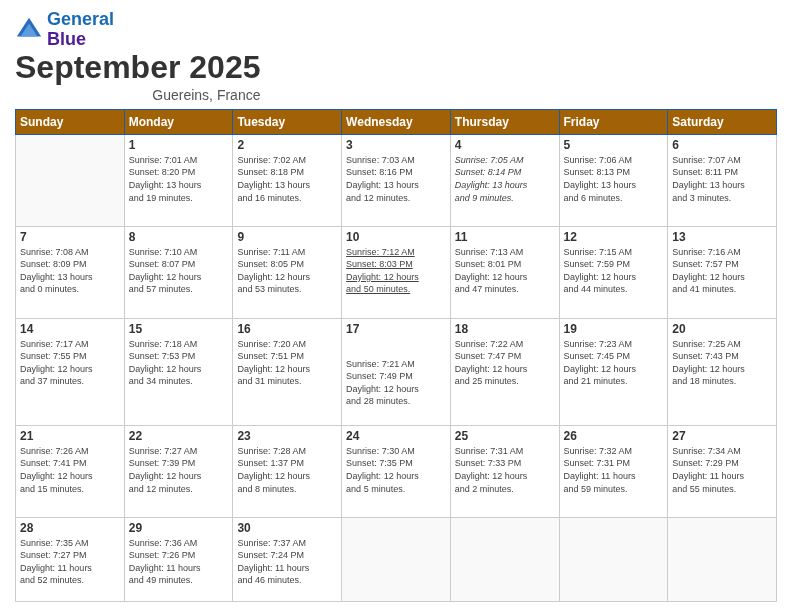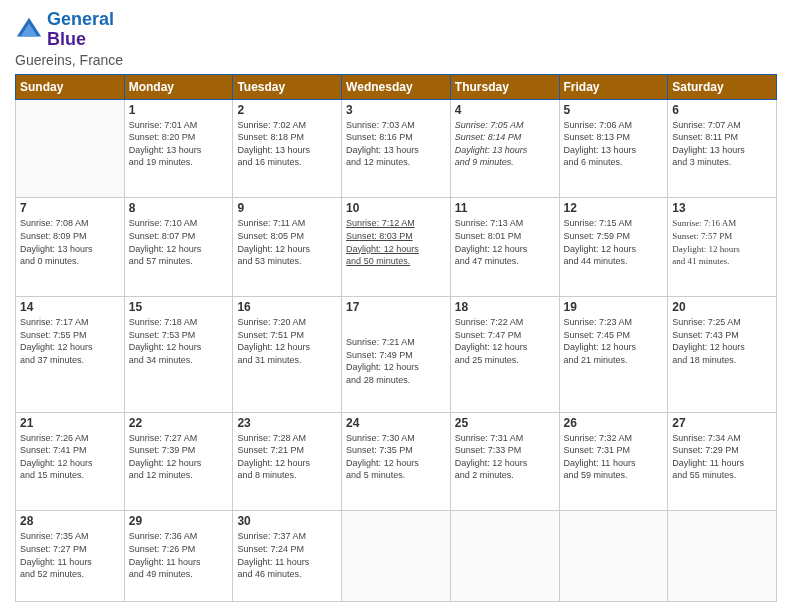--- a/index.html
+++ b/index.html
@@ -107,20 +107,21 @@
       <svg class="logo-icon" viewBox="0 0 30 30">
         <polygon points="15,2 28,22 2,22" fill="#2a6dbf"></polygon>
         <polygon points="15,8 24,22 6,22" fill="#5a9de0"></polygon>
       </svg>
       <div class="logo-text">
         <div><span>General</span></div>
         <div><span style="color:#4c1d95">Blue</span></div>
       </div>
     </div>
     <div class="title-block">
+      <div class="calendar-title">September 2025</div>
       <div class="calendar-subtitle">Guereins, France</div>
     </div>
   </div>
 
   <table class="calendar-table">
     <thead>
       <tr>
       <th>Sunday</th>
           <th>Monday</th>
           <th>Tuesday</th>
@@ -214,21 +215,21 @@
           </td>
           <td>
             <span class="day-number">12</span>
             <div class="day-info" style="white-space: pre-line;">Sunrise: 7:15 AM
 Sunset: 7:59 PM
 Daylight: 12 hours
 and 44 minutes.</div>
           </td>
           <td>
             <span class="day-number">13</span>
-            <div class="day-info" style="white-space: pre-line; font-family: Liberation Serif, serif;">Sunrise: 7:16 AM
+            <div class="day-info" style="white-space: pre-line;">Sunrise: 7:16 AM
 Sunset: 7:57 PM
 Daylight: 12 hours
 and 41 minutes.</div>
           </td>
         </tr>
         <tr>
           <td>
             <span class="day-number">14</span>
             <div class="day-info" style="white-space: pre-line;">Sunrise: 7:17 AM
 Sunset: 7:55 PM
@@ -289,21 +290,21 @@
           <td>
             <span class="day-number">22</span>
             <div class="day-info" style="white-space: pre-line;">Sunrise: 7:27 AM
 Sunset: 7:39 PM
 Daylight: 12 hours
 and 12 minutes.</div>
           </td>
           <td>
             <span class="day-number">23</span>
             <div class="day-info" style="white-space: pre-line;">Sunrise: 7:28 AM
-Sunset: 7:21 PM
+Sunset: 1:37 PM
 Daylight: 12 hours
 and 8 minutes.</div>
           </td>
           <td>
             <span class="day-number">24</span>
             <div class="day-info" style="white-space: pre-line;">Sunrise: 7:30 AM
 Sunset: 7:35 PM
 Daylight: 12 hours
 and 5 minutes.</div>
           </td>

